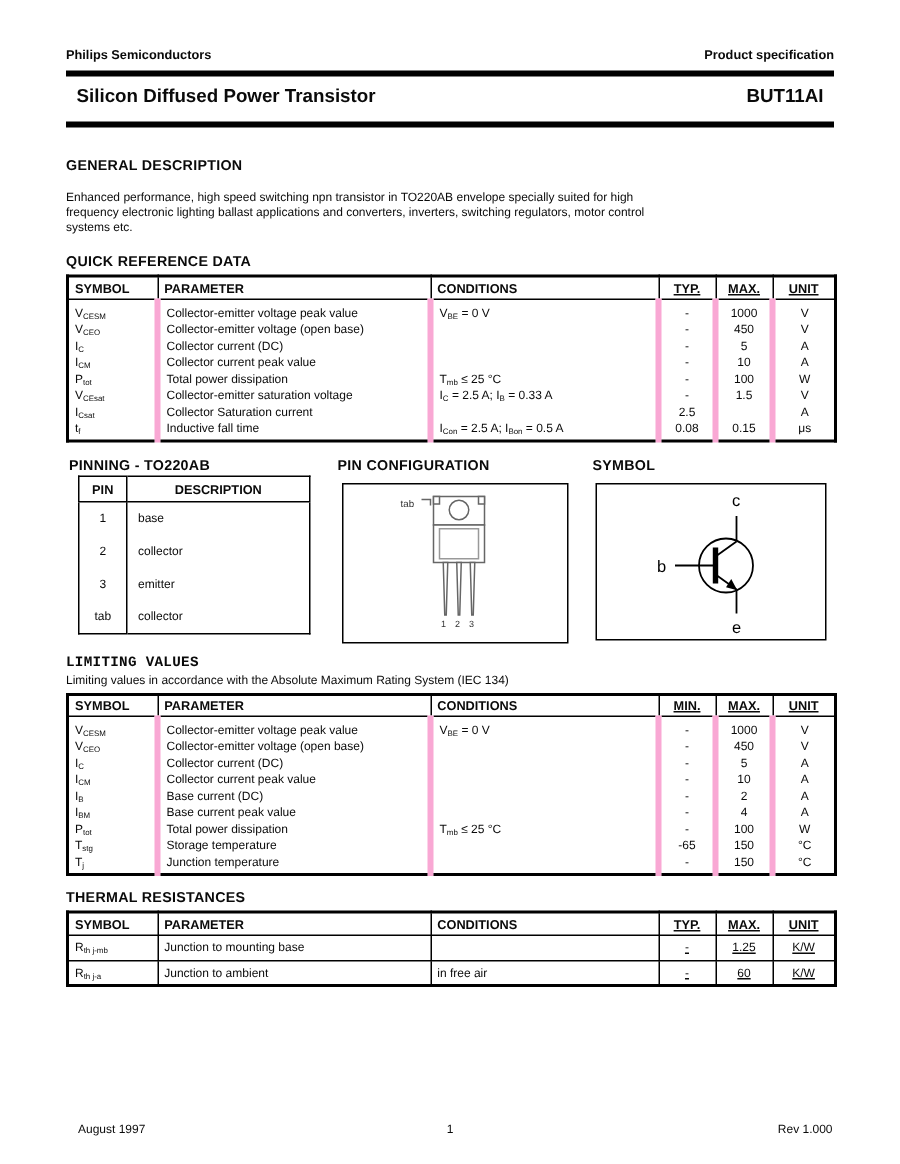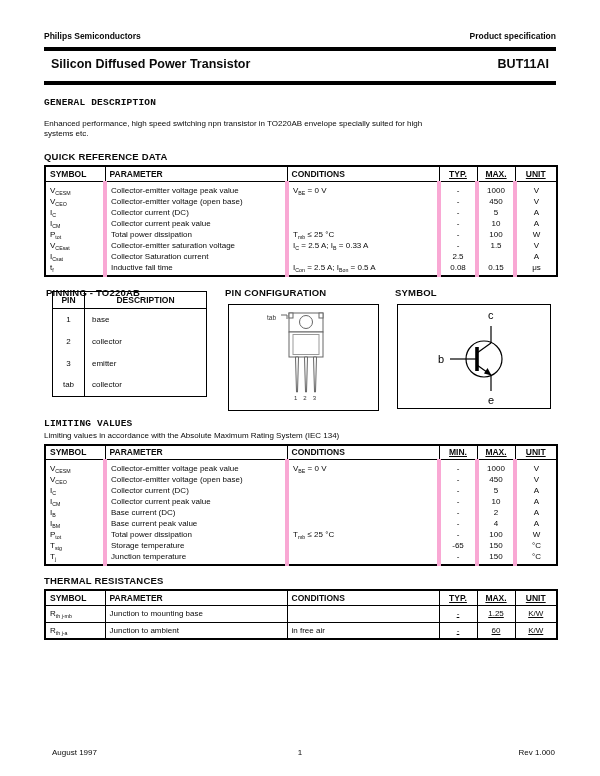--- a/index.html
+++ b/index.html
@@ -17,41 +17,41 @@
   
   .hdr-meta { display:flex; justify-content:space-between; font-size:8.5px; font-weight:bold; height:10px; }
   .rule { height:4px; background:#000; }
   .rule1 { margin-top:6px; }
   .title-row { display:flex; justify-content:space-between; align-items:baseline; margin-top:6px; padding:0 7px; height:16px; }
   .doc-title { font-size:12.5px; font-weight:bold; }
   .part-no { font-size:12.5px; font-weight:bold; }
   .rule2 { margin-top:8px; }
 
   .sec-h { font-size:9.5px; font-weight:bold; letter-spacing:0.2px; }
-  .gd { margin-top:12px;font-family:Liberation Mono, monospace; }
+  .gd { margin-top:20px; }
   .para { margin-top:11px; font-size:8px; line-height:10px; }
 
   
   .qrd-h { margin-top:12px; }
   .dtable { margin-top:3px; width:512px; table-layout:fixed; border-collapse:collapse; border:2px solid #000; }
   .dtable th { border-left:1px solid #000; border-bottom:1.5px solid #000; font-size:8.5px; font-weight:bold; height:15px; padding:0 4px; }
   .dtable th:first-child { border-left:none; }
   .dtable td { border-left:4px solid #f9a8d4; vertical-align:top; padding:3px 4px 2px 4px; }
   .dtable td:first-child { border-left:none; }
   .al { text-align:left; }
   .ac { text-align:center;text-decoration:underline; }
   .ln { height:11px; line-height:11px; font-size:8px; white-space:nowrap; }
   td.numc .ln { text-align:center; }
   sub { font-size:0.66em; vertical-align:-0.3em; line-height:0; }
 
   
   .pin-row { position:relative; margin-top:10px; height:124px; }
   .pin-row .sec-h { position:absolute; top:0; }
   .h-pinning { left:2px; } .h-pincfg { left:181px; } .h-symbol { left:351px; }
-  .ptable { position:absolute; top:4px; left:8px; width:155px; border:1.5px solid #000; border-collapse:collapse; table-layout:fixed; }
+  .ptable { position:absolute; top:12px; left:8px; width:155px; border:1.5px solid #000; border-collapse:collapse; table-layout:fixed; }
   .ptable th { font-size:8.5px; font-weight:bold; height:17px; border-bottom:1px solid #000; text-align:center; }
   .ptable .pincol { width:32px; border-right:1px solid #000; }
   .ptable td { font-size:8px; height:22px; vertical-align:middle; }
   .ptable td.pin { text-align:center; }
   .ptable td.desc { padding-left:7px; text-align:left; }
   .draw-box { position:absolute; top:17px; border:1.5px solid #000; background:#fff; }
   .box-pincfg { left:184px; width:151px; height:107px; }
   .box-symbol { left:353px; width:154px; height:105px; }
 
   
@@ -83,20 +83,21 @@
     <div class="rule rule1"></div>
     <div class="title-row">
       <span class="doc-title">Silicon Diffused Power Transistor</span>
       <span class="part-no">BUT11AI</span>
     </div>
     <div class="rule rule2"></div>
 
     <div class="sec-h gd">GENERAL DESCRIPTION</div>
     <div class="para">
       <div>Enhanced performance, high speed switching npn transistor in TO220AB envelope specially suited for high</div>
+      <div>frequency electronic lighting ballast applications and converters, inverters, switching regulators, motor control</div>
       <div>systems etc.</div>
     </div>
 
     <div class="sec-h qrd-h">QUICK REFERENCE DATA</div>
     <table class="dtable">
       <colgroup>
           <col style="width:60px">
           <col style="width:182px">
           <col style="width:152px">
           <col style="width:38px">

